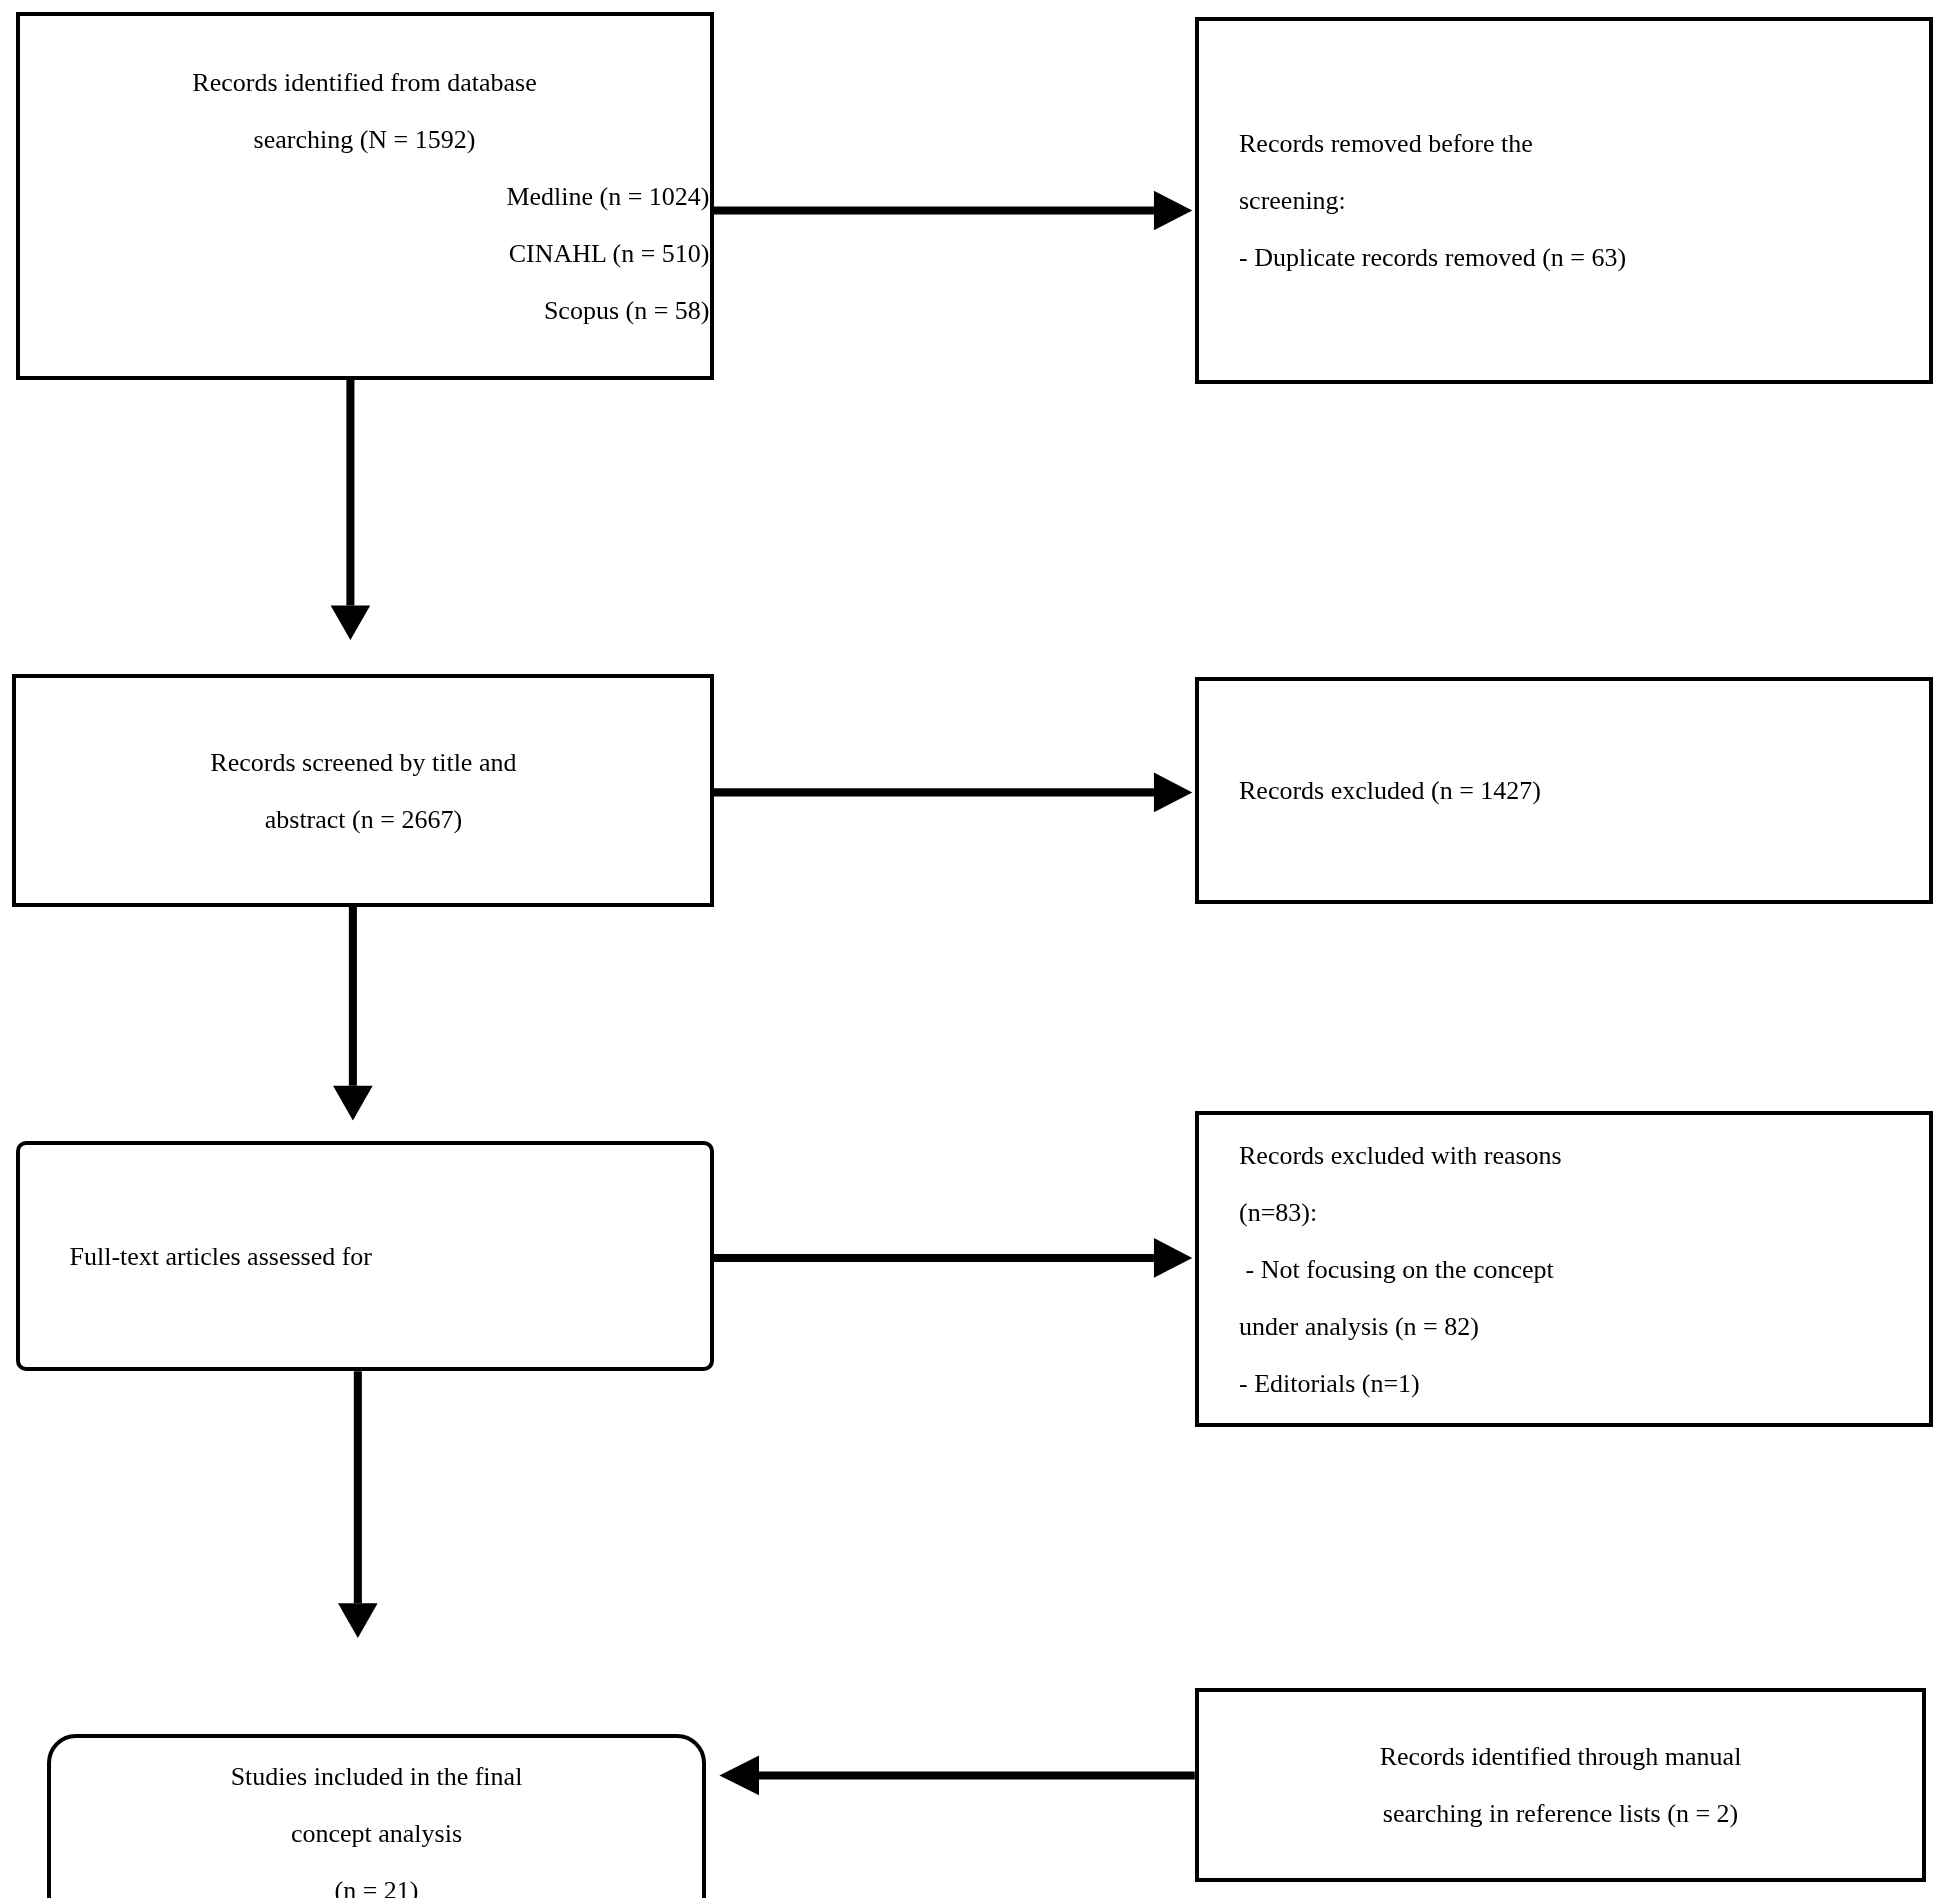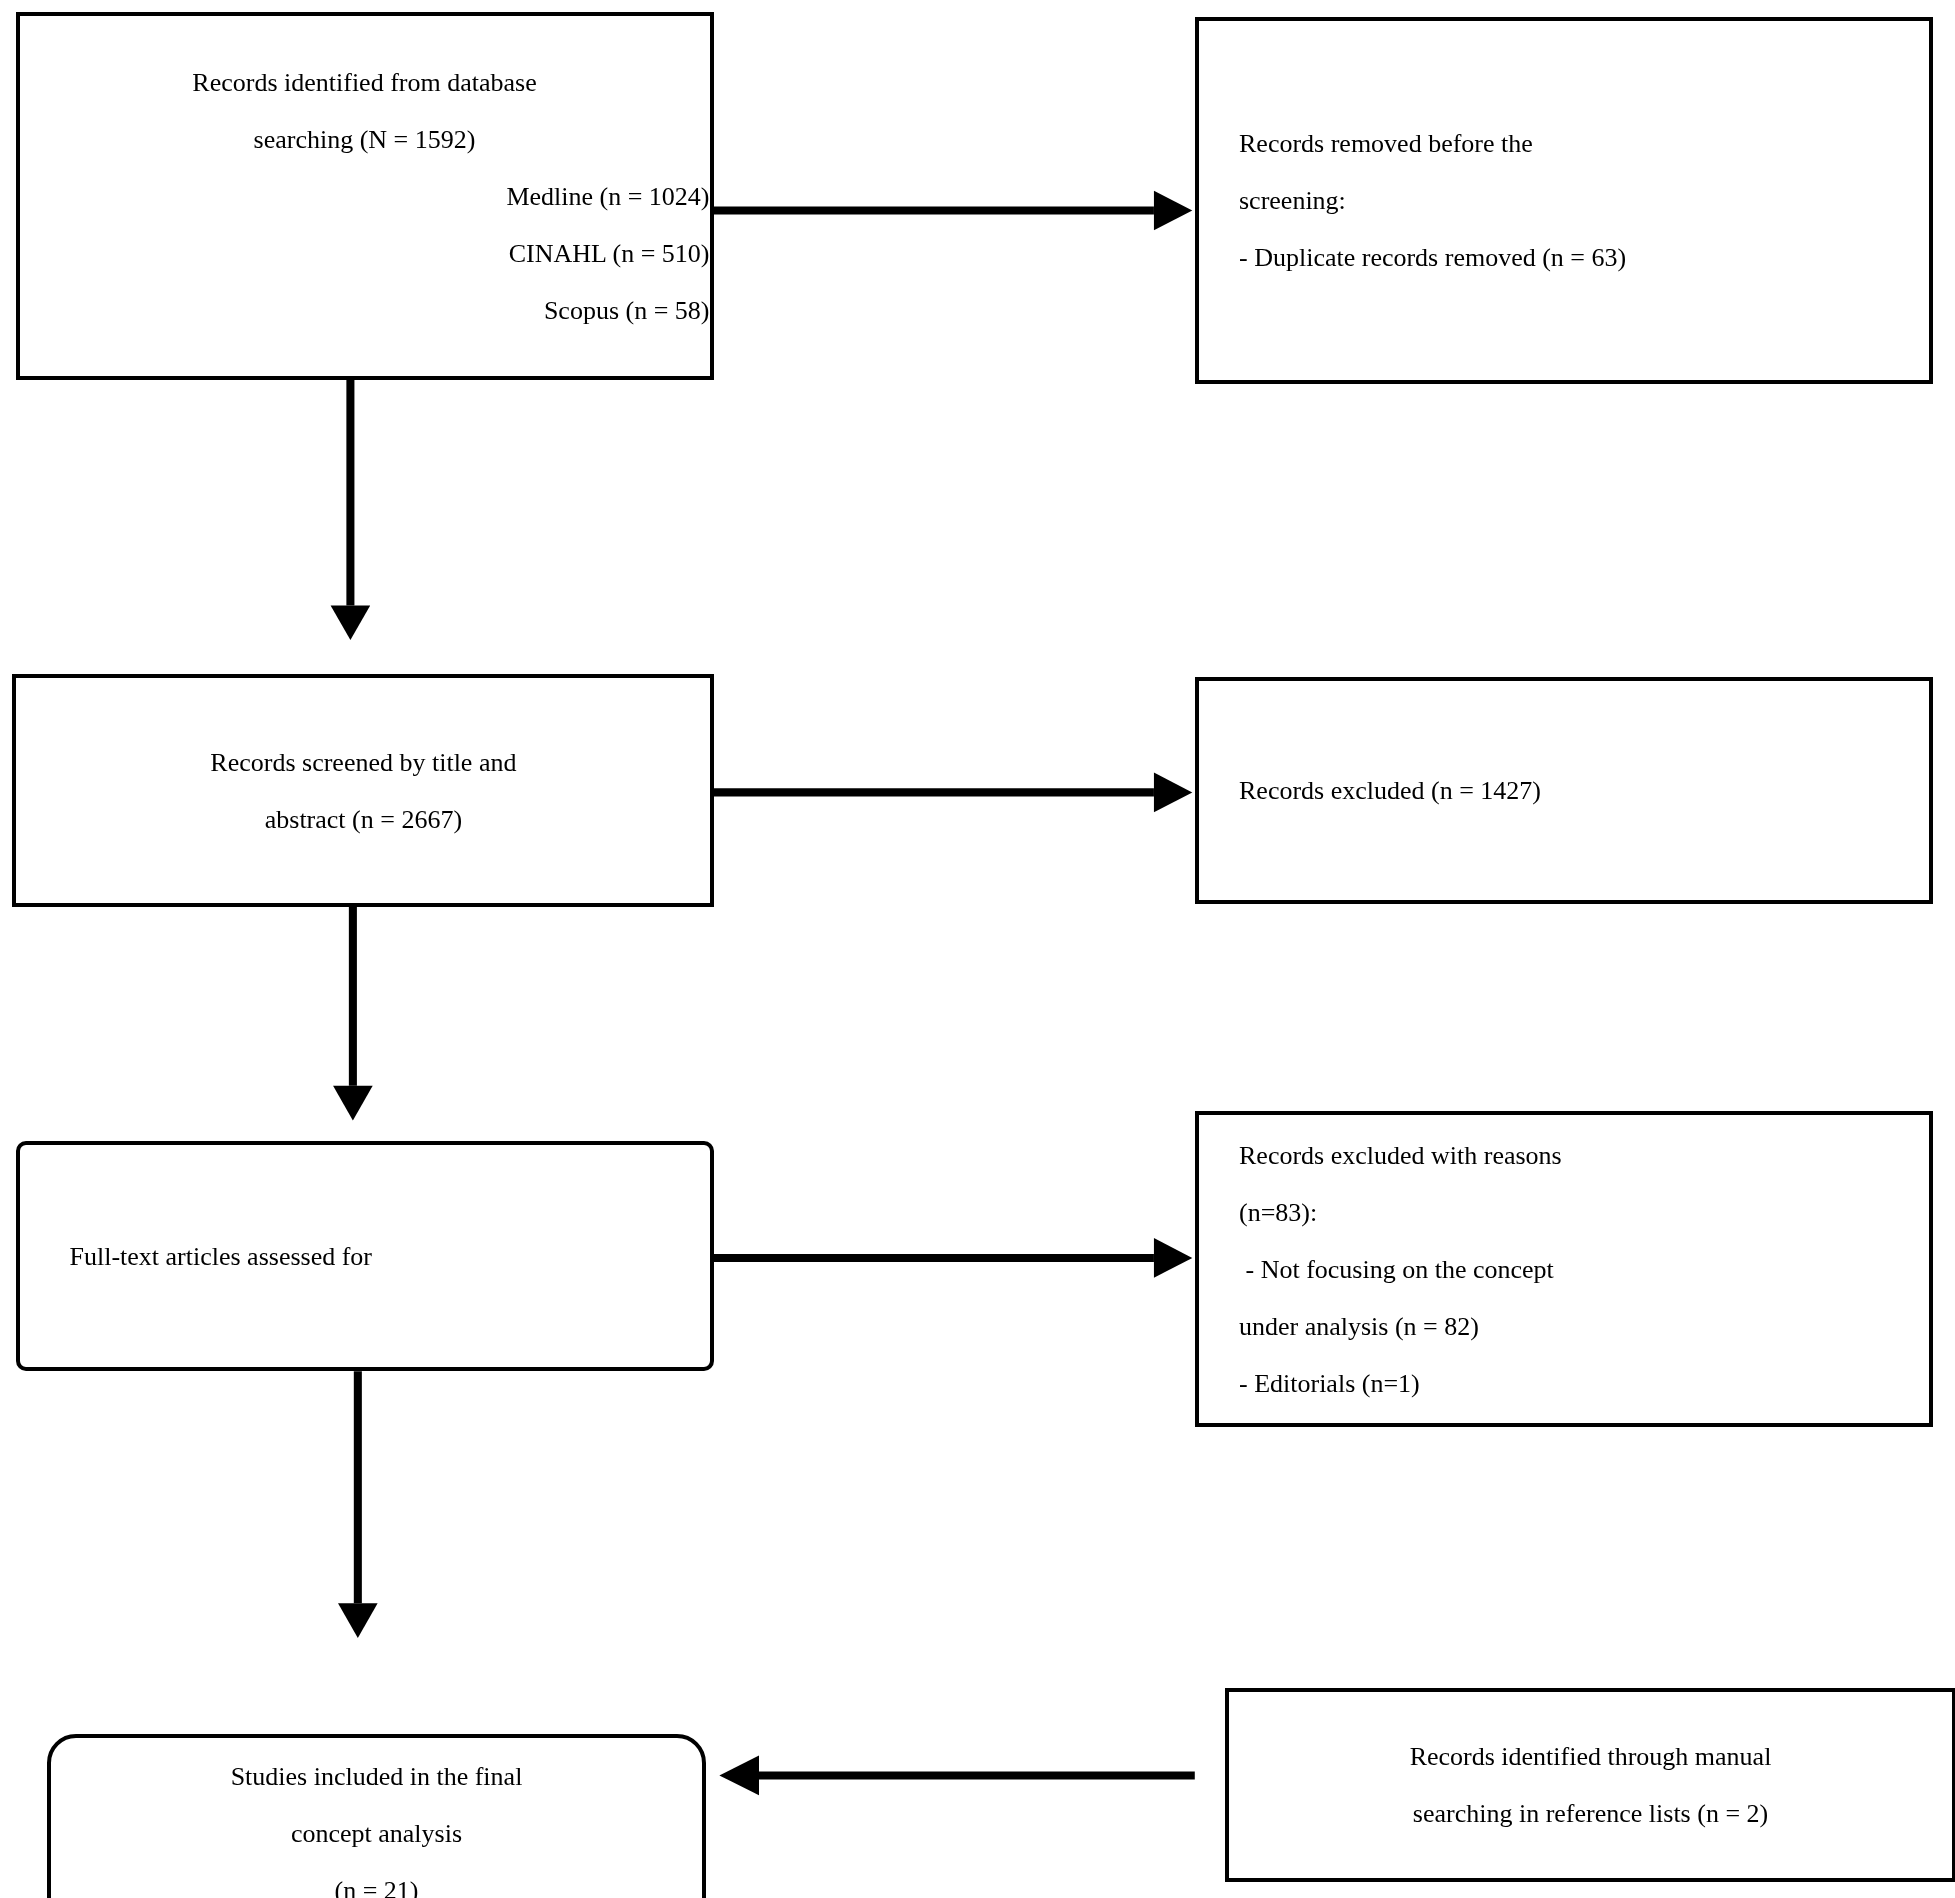--- a/index.html
+++ b/index.html
@@ -48,21 +48,21 @@
     white-space: pre;
   }
   
   .b1 { left: 15.5px;   top: 12.4px;   width: 698px; height: 368px; }
   .b2 { left: 1195px; top: 17.3px;   width: 738px; height: 367px; }
   .b3 { left: 12.4px;   top: 674px; width: 702px; height: 233px; }
   .b4 { left: 1195px; top: 677px; width: 738px; height: 227px; }
   .b5 { left: 15.5px;   top: 1141px; width: 698px; height: 230px; border-radius: 10px; }
   .b6 { left: 1195px; top: 1111px; width: 738px; height: 316px; }
   .b7 { left: 47px;   top: 1734px; width: 659px; height: 199px; border-radius: 29px; }
-  .b8 { left: 1225px; top: 1688px; width: 731px; height: 194px; }
+  .b8 { left: 1195px; top: 1688px; width: 731px; height: 194px; }
   
   .b3 .line, .b7 .line, .b8 .line { text-align: center; }
   .b2 .line, .b4 .line, .b6 .line { text-align: left; padding-left: 40px; padding-right: 3px; }
   .b5 .line { text-align: left; padding-left: 50px; }
   .b1 .line.center-line { text-align: center; }
   .b1 .line.left-line   { text-align: right; padding-left: 48px; }
 </style>
 </head>
 <body>
 

